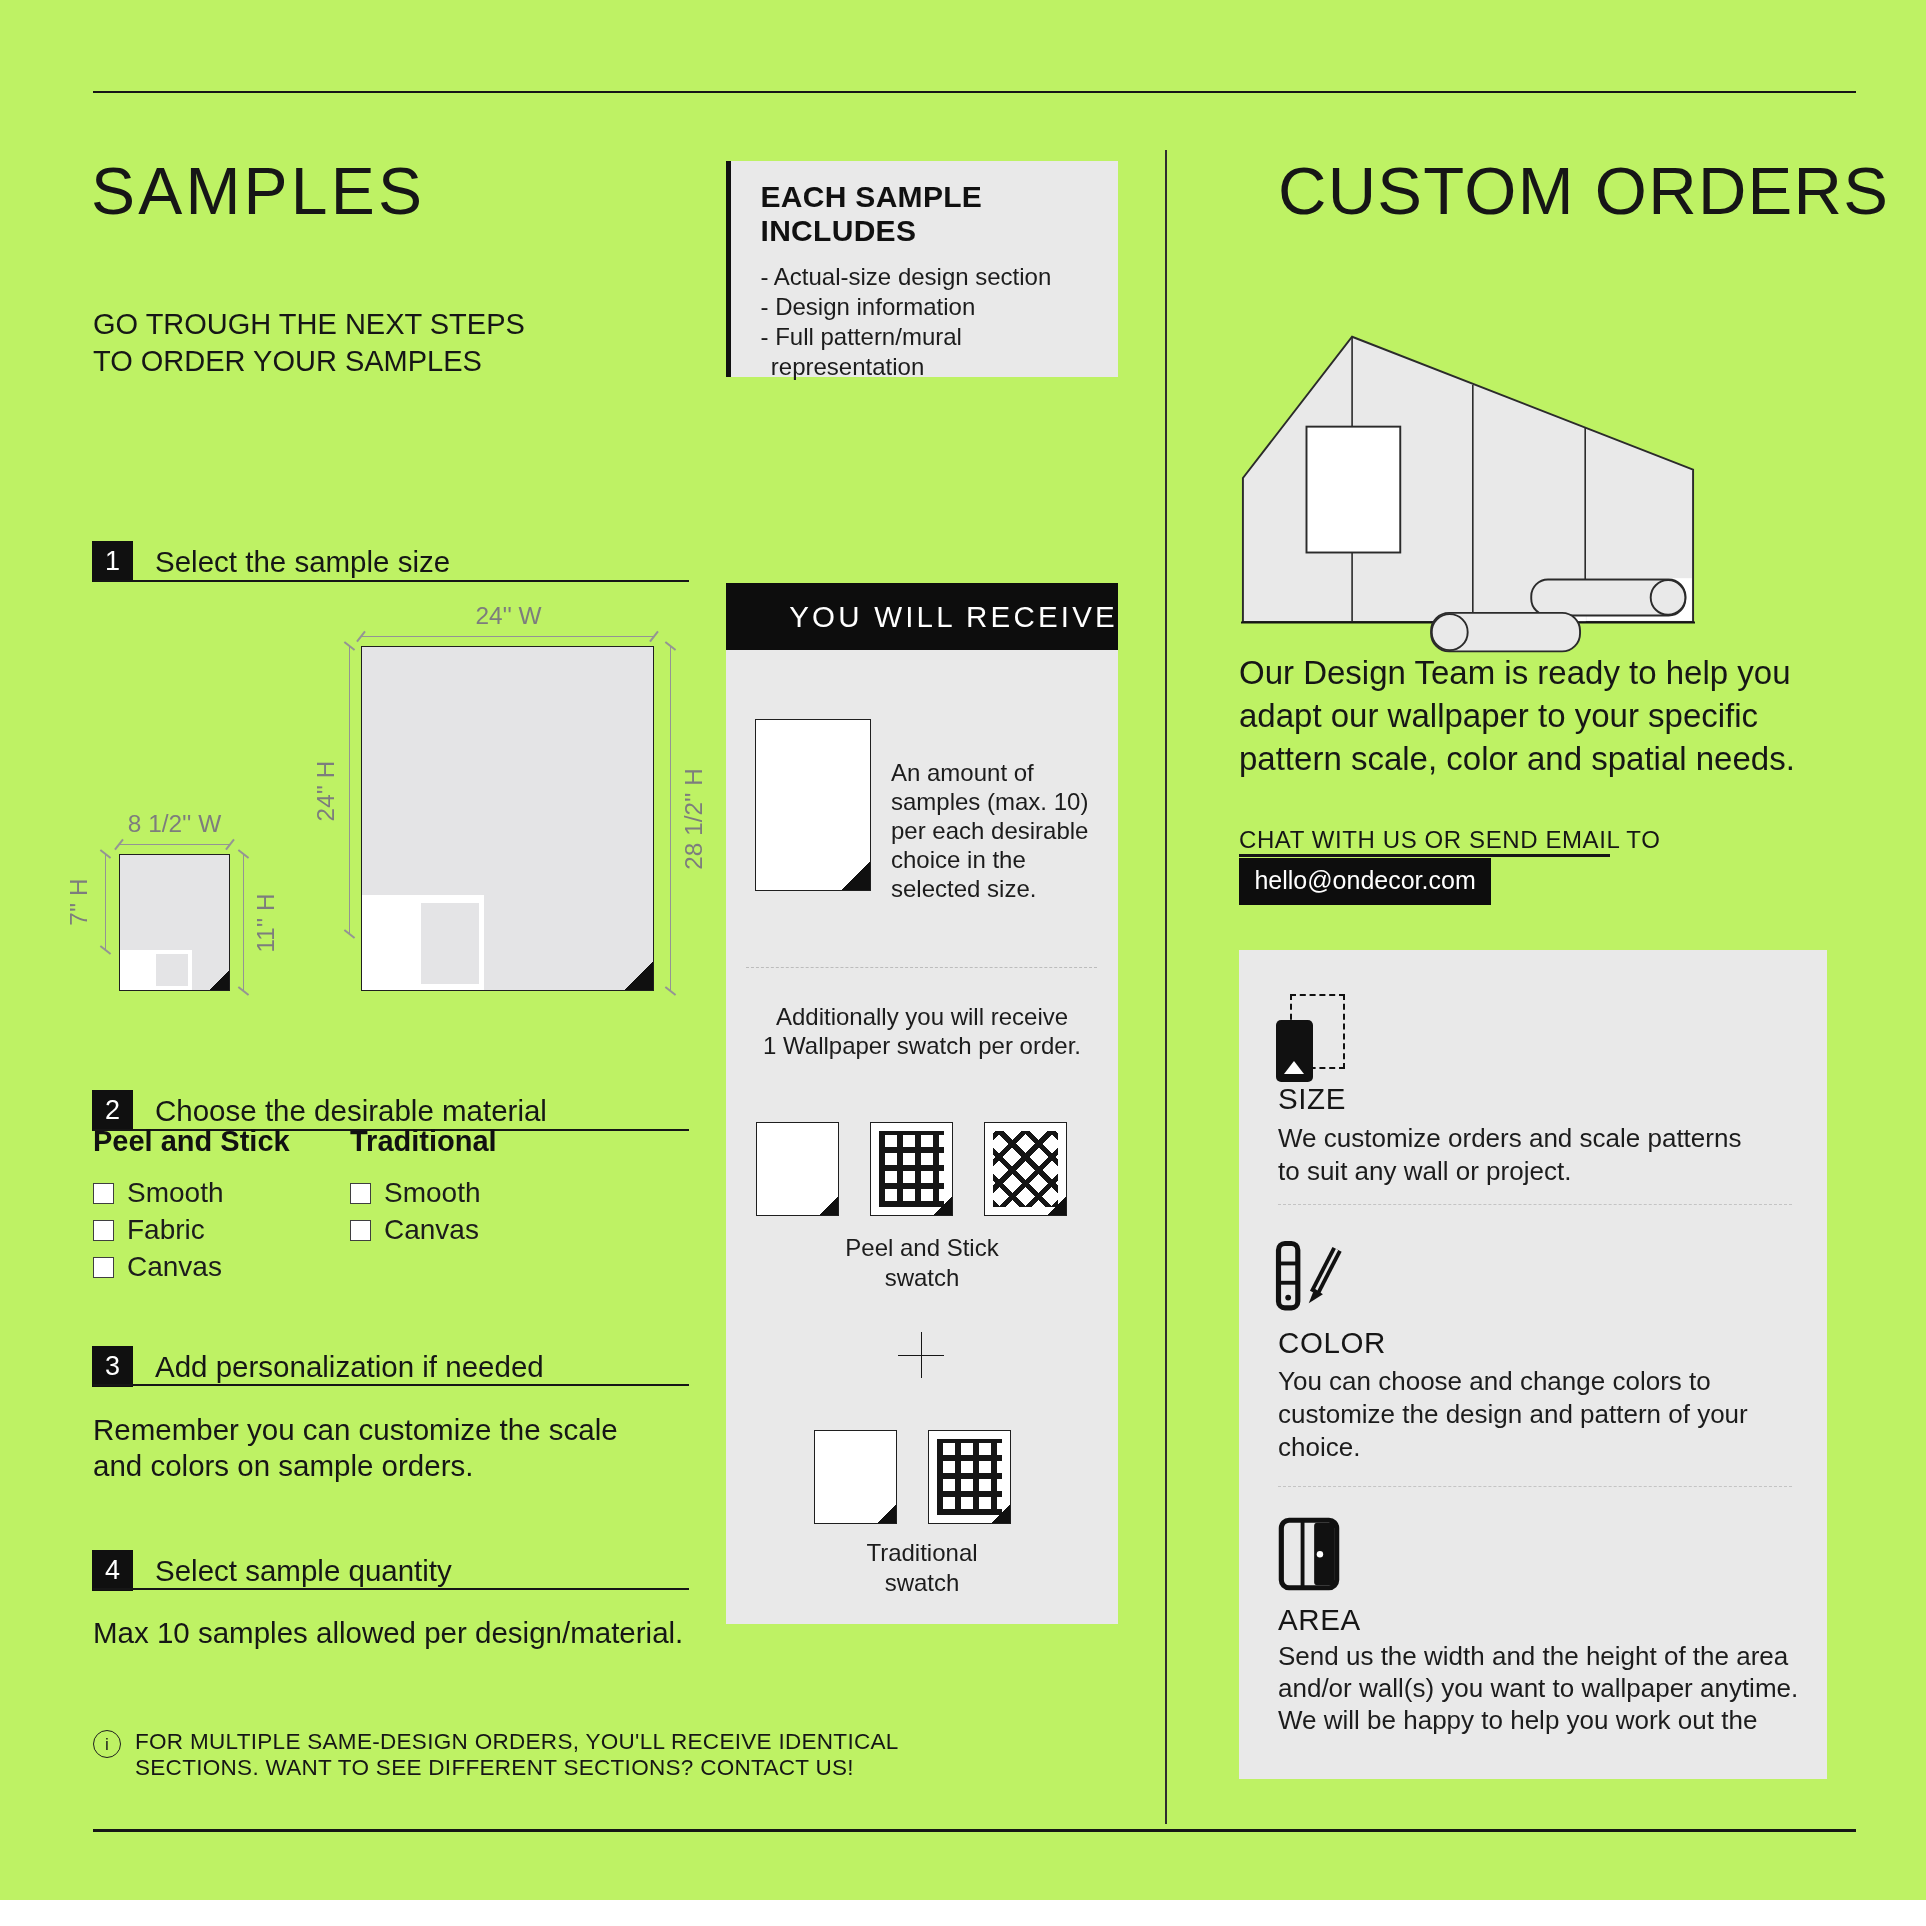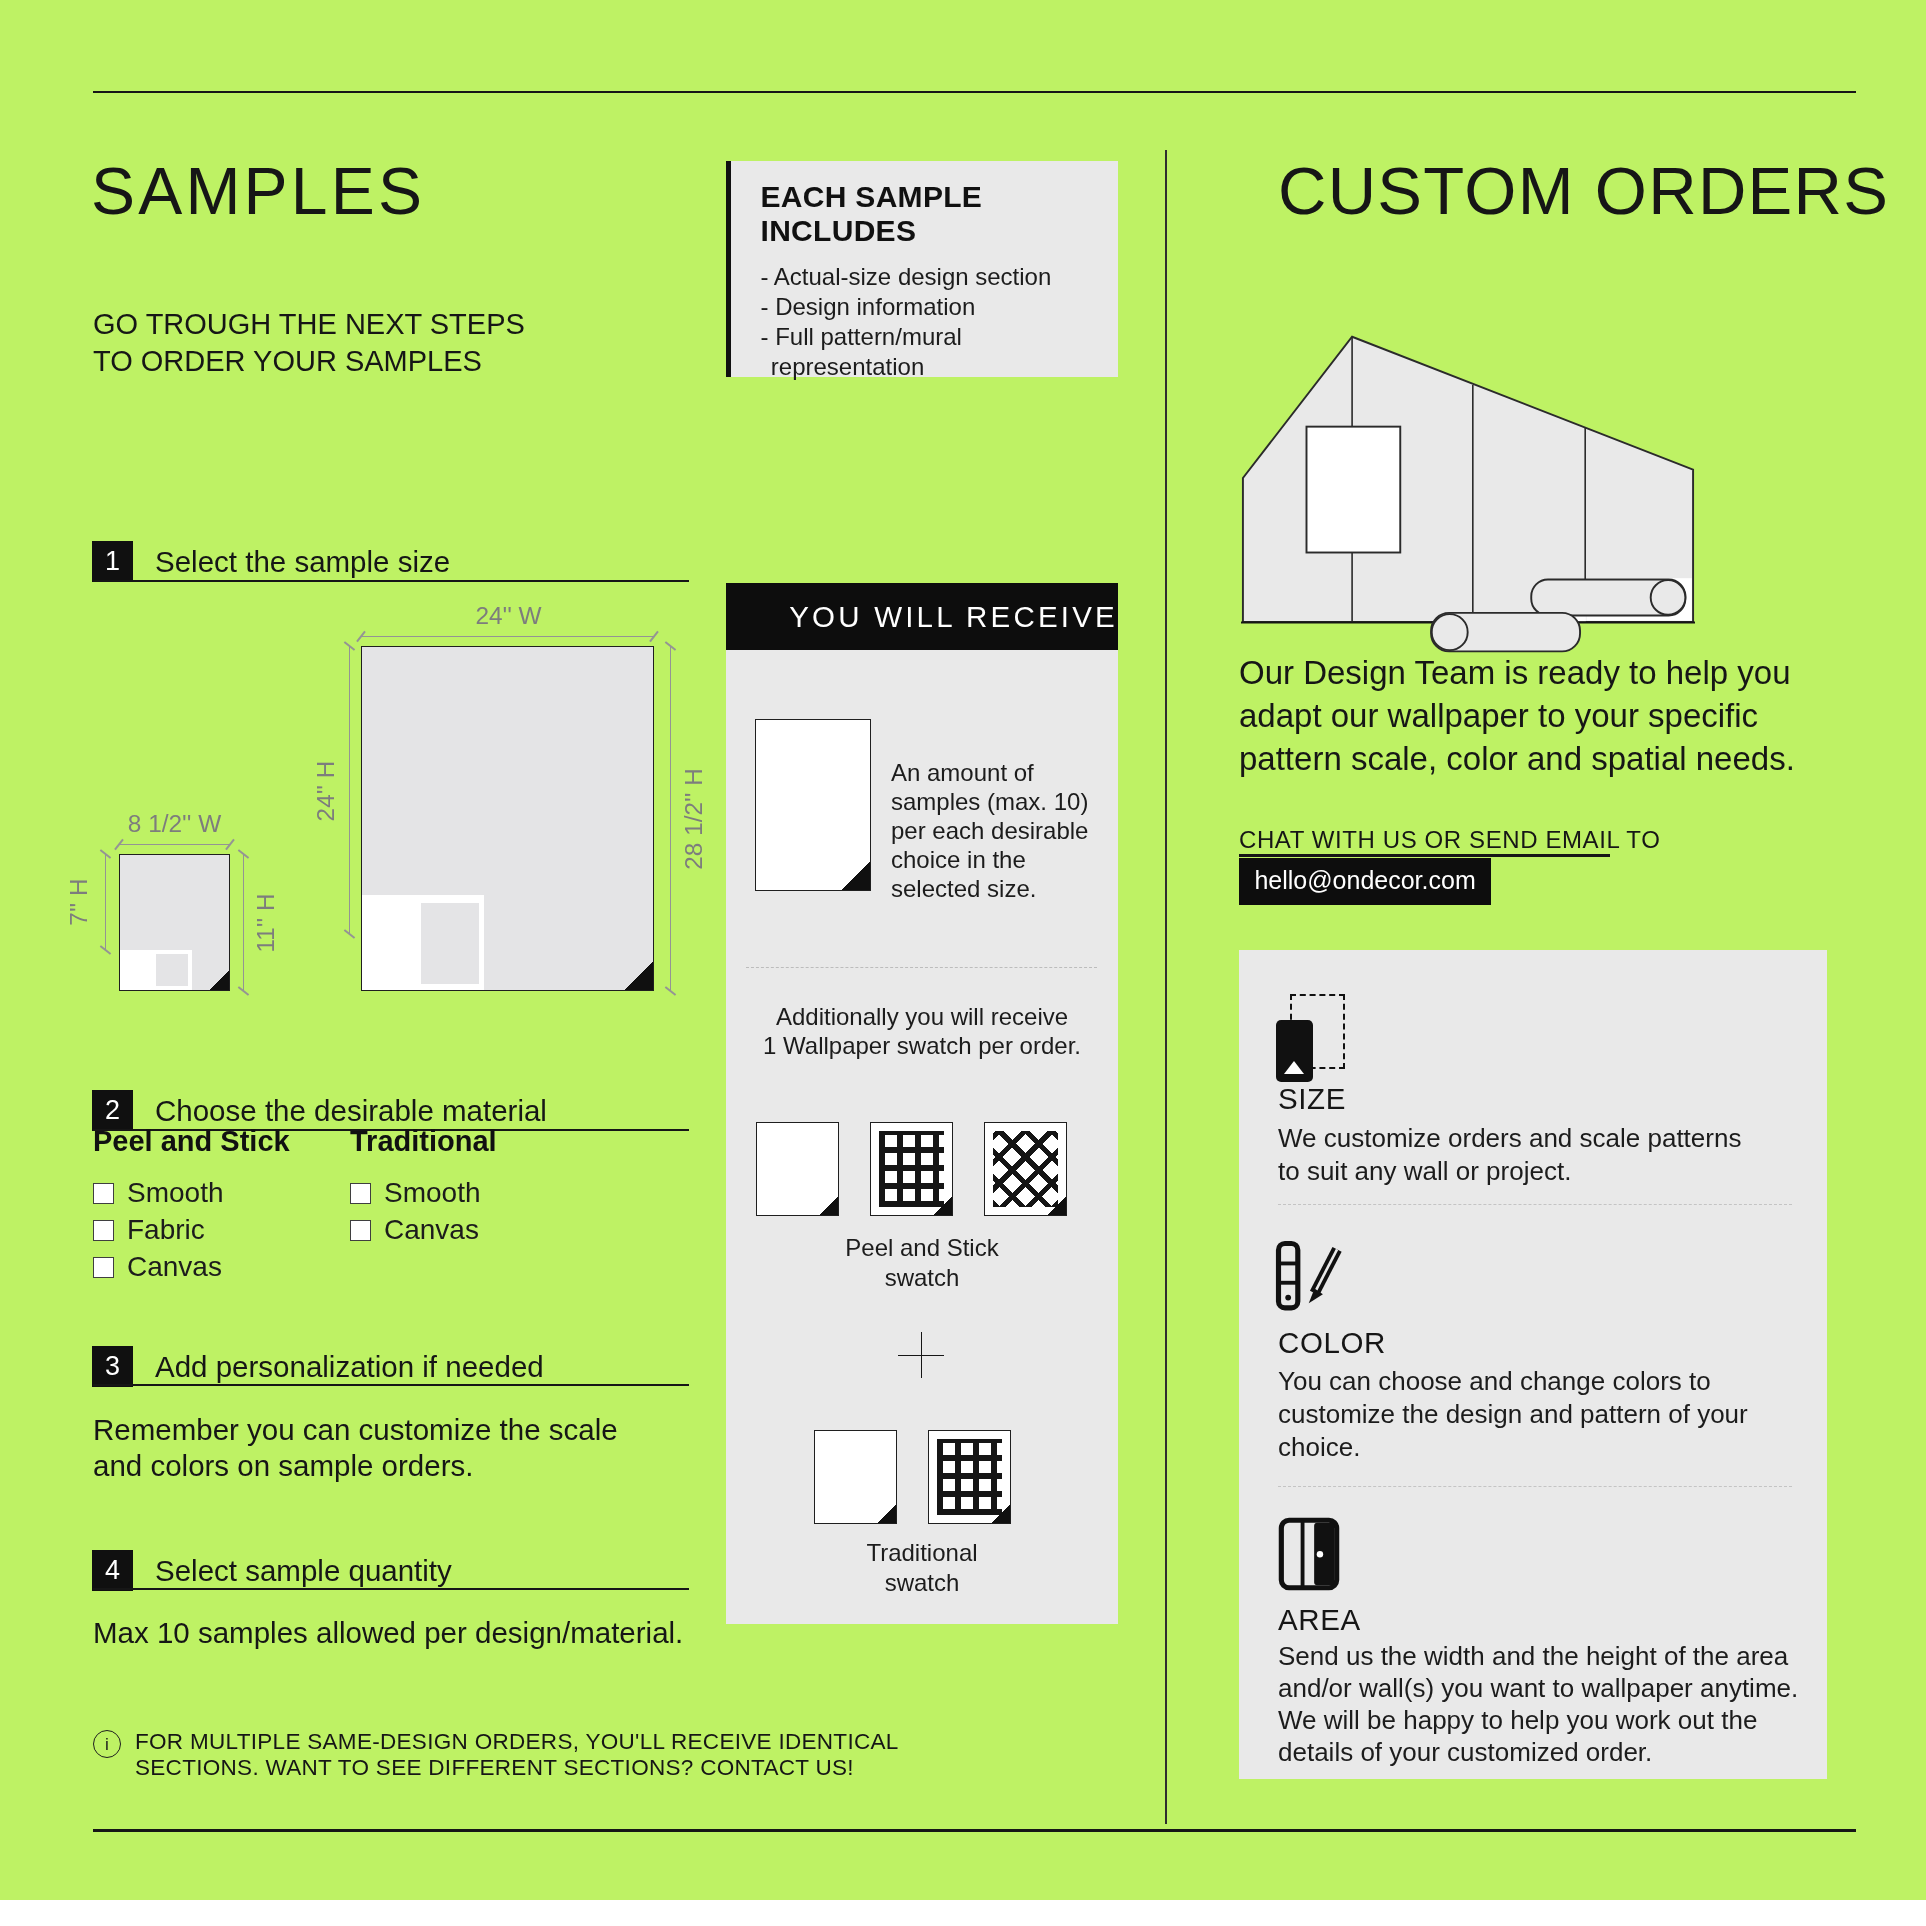--- a/index.html
+++ b/index.html
@@ -312,17 +312,16 @@
     <rect x="5" y="5" width="86" height="105" rx="12" fill="none" stroke="#111" stroke-width="8"></rect>
     <line x1="38" y1="5" x2="38" y2="110" stroke="#111" stroke-width="6"></line>
     <rect x="56" y="9" width="31" height="97" rx="5" fill="#111"></rect>
     <circle cx="65" cy="58" r="5" fill="#fff"></circle>
   </svg>
   <div class="feat-title" style="top:1603px;">AREA</div>
   <div class="feat-text" style="top:1640px;line-height:32px;">
     <div>Send us the width and the height of the area</div>
     <div>and/or wall(s) you want to wallpaper anytime.</div>
     <div>We will be happy to help you work out the</div>
-    <div>details of your customized order.</div>
   </div>
 
 </div>
 
 
 </body></html>

